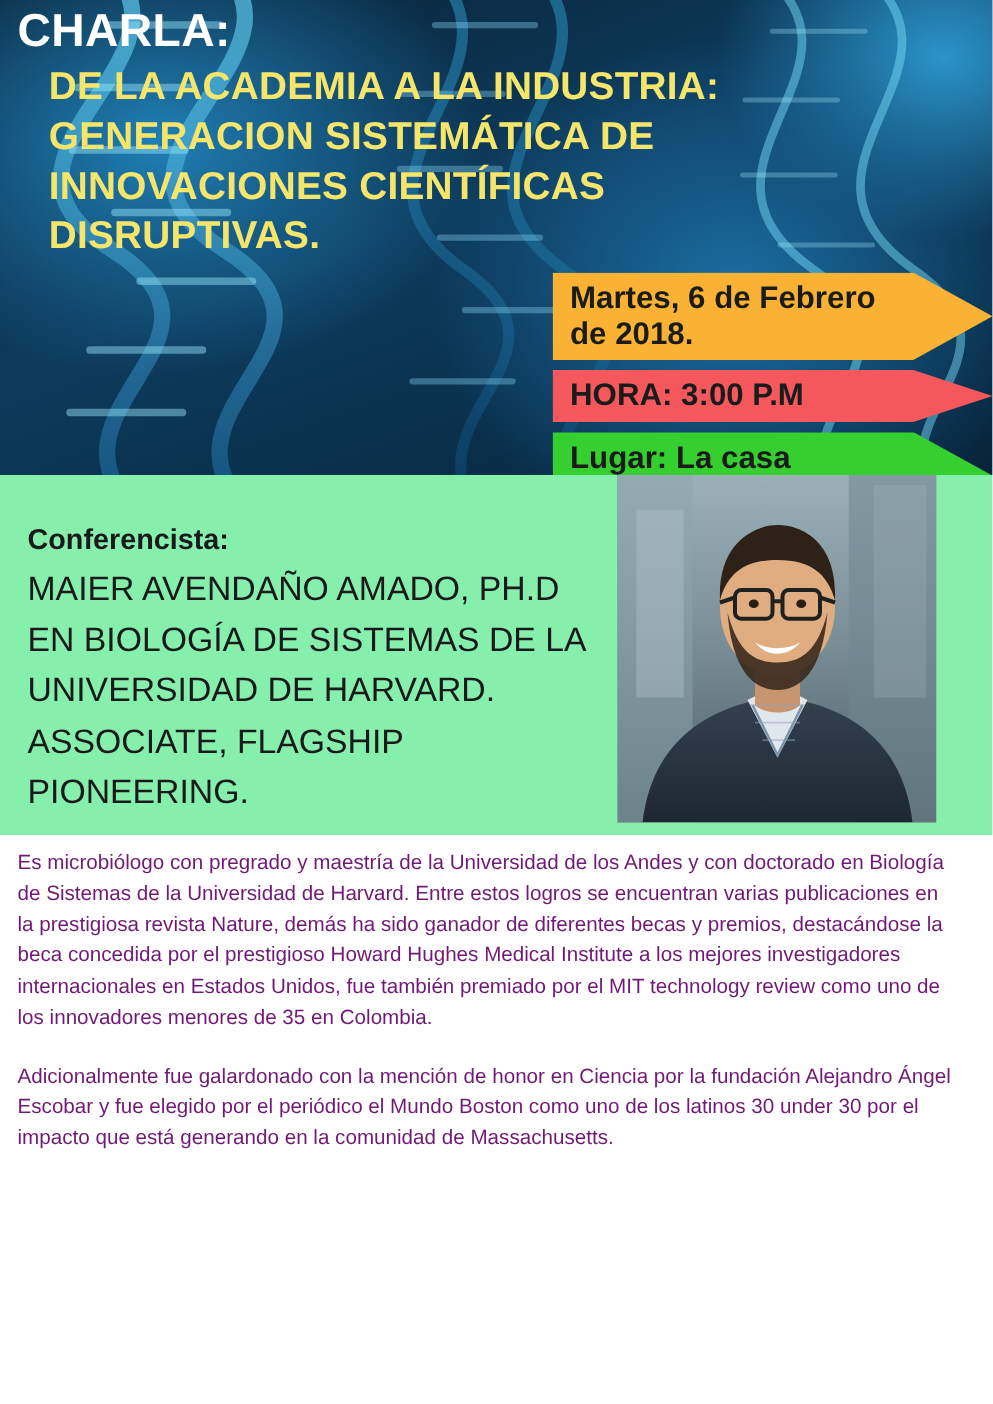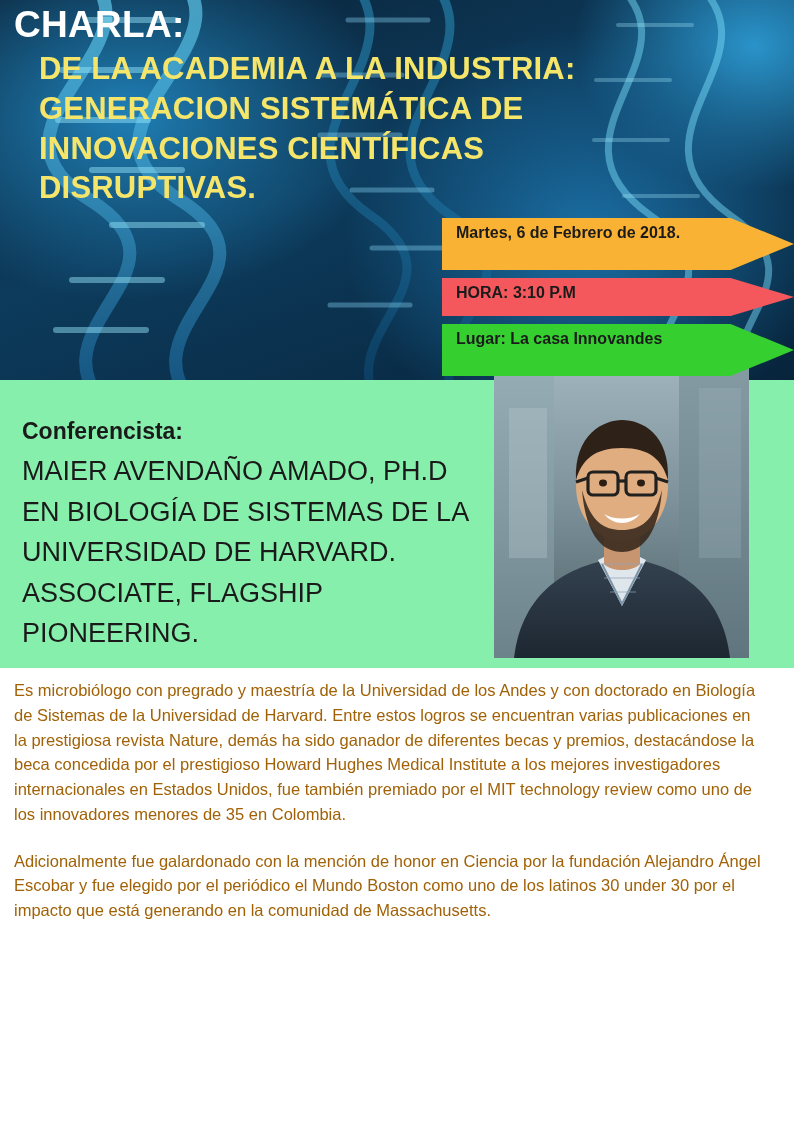--- a/index.html
+++ b/index.html
@@ -71,21 +71,21 @@
     z-index: 6;
   }
   .ribbon {
     position: relative;
     display: block;
     width: 352px;
     padding: 6px 60px 7px 14px;
     margin-bottom: 8px;
     color: #1b1b1b;
     font-weight: bold;
-    font-size: 16px;
+    font-size: 25px;
     line-height: 1.14;
     clip-path: polygon(0 0, 100% 0, 100% 100%, 0 100%, 0 100%);
     -webkit-clip-path: polygon(0% 0%, 82% 0%, 100% 50%, 82% 100%, 0% 100%);
             clip-path: polygon(0% 0%, 82% 0%, 100% 50%, 82% 100%, 0% 100%);
   }
   .ribbon.r-date { background: #f9b233; min-height: 52px; }
   .ribbon.r-time { background: #f4585c; min-height: 38px; }
   .ribbon.r-place { background: #35cf2f; min-height: 52px; }
 
   
@@ -120,21 +120,21 @@
   }
   .portrait svg { display: block; width: 100%; height: 100%; }
 
   
   .body-copy {
     padding: 10px 30px 0 14px;
   }
   .body-copy p {
     font-size: 16.5px;
     line-height: 1.5;
-    color: #a16207;
+    color: #701a75;
     margin-bottom: 22px;
     text-align: left;
   }
 </style>
 </head>
 <body>
 
 <div class="poster">
 
   <div class="hero">
@@ -189,21 +189,21 @@
       </svg>
     </div>
 
     <div class="hero-titles">
       <div class="t-charla">CHARLA:</div>
       <div class="t-main">DE LA ACADEMIA A LA INDUSTRIA: GENERACION SISTEMÁTICA DE INNOVACIONES CIENTÍFICAS DISRUPTIVAS.</div>
     </div>
 
     <div class="ribbons">
       <div class="ribbon r-date">Martes, 6 de Febrero de 2018.</div>
-      <div class="ribbon r-time">HORA: 3:10 P.M</div>
+      <div class="ribbon r-time">HORA: 3:00 P.M</div>
       <div class="ribbon r-place">Lugar: La casa Innovandes</div>
     </div>
   </div>
 
   <div class="speaker">
     <div class="sp-label">Conferencista:</div>
     <div class="sp-name">MAIER AVENDAÑO AMADO, PH.D EN BIOLOGÍA DE SISTEMAS DE LA UNIVERSIDAD DE HARVARD. ASSOCIATE, FLAGSHIP PIONEERING.</div>
 
     <div class="portrait">
       <svg viewBox="0 0 255 290" preserveAspectRatio="xMidYMid slice">

